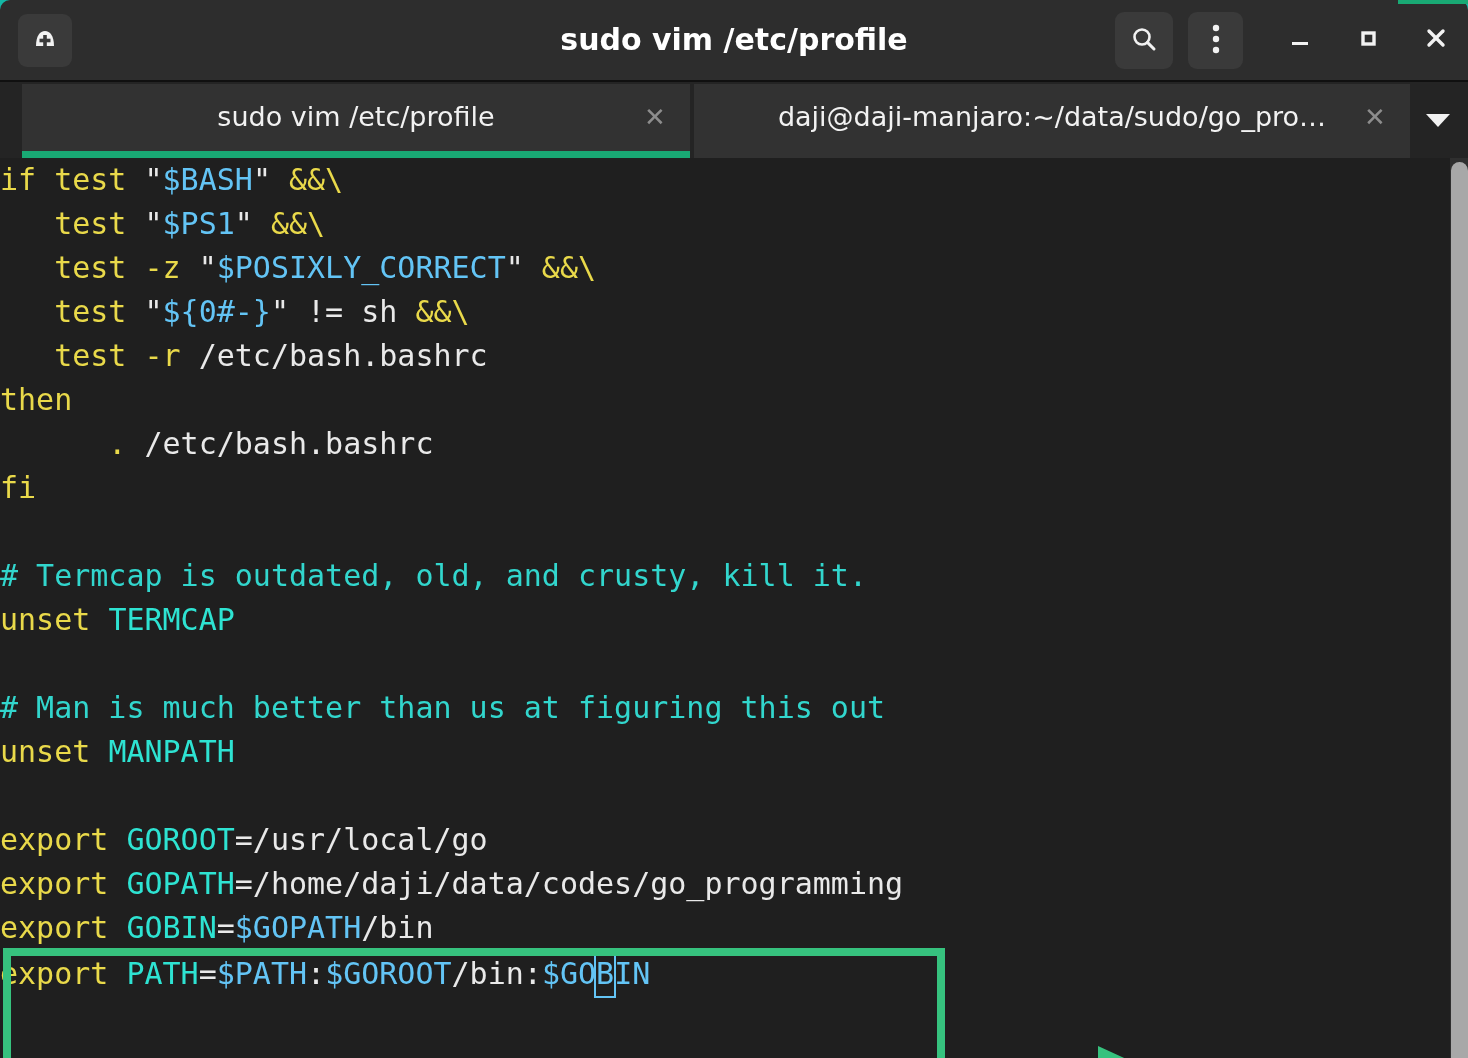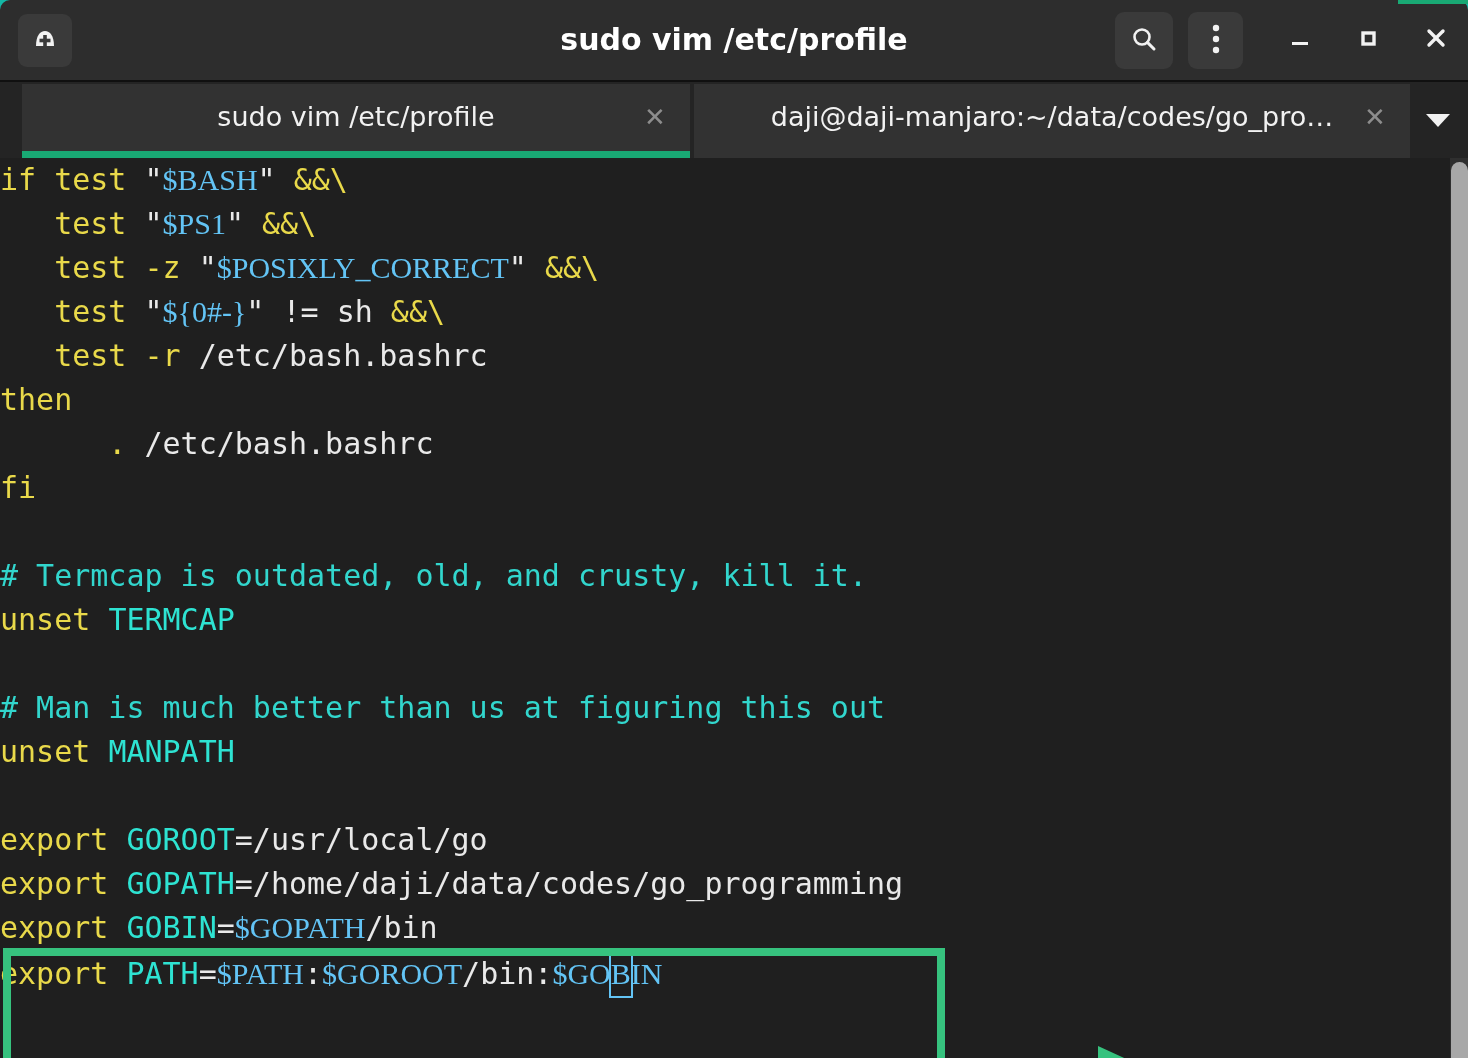--- a/index.html
+++ b/index.html
@@ -157,21 +157,21 @@
     font-size: 30px;
     line-height: 44px;
     white-space: pre;
     color: #e6e6e6;
     letter-spacing: 0px;
   }
 
   .term-line { height: 44px; }
 
   .kw   { color: #e9d94a; }        
-  .var  { color: #63c4f5; font-family: Liberation Serif, serif; }        
+  .var  { color: #63c4f5; }        
   .lit  { color: #e9e9e9; }        
   .cmt  { color: #32d6cd; }        
   .env  { color: #2ee3d2; font-weight: normal; }  
 
   .cursor {
     display: inline-block;
     border: 2px solid #63c4f5;
     color: #63c4f5;
     margin: 0 -2px;
     padding: 0;
@@ -281,21 +281,21 @@
 
   <div class="tabbar">
 
     <div class="tab one">
       <div class="tab-label">sudo vim /etc/profile</div>
       <div class="tab-close">✕</div>
       <div class="tab-underline"></div>
     </div>
 
     <div class="tab two">
-      <div class="tab-label">daji@daji-manjaro:~/data/codes/go_pro…</div>
+      <div class="tab-label">daji@daji-manjaro:~/data/sudo/go_pro…</div>
       <div class="tab-close">✕</div>
     </div>
 
     <div class="tab-dropdown">
       <span>
         <svg width="30" height="20" viewBox="0 0 30 20">
           <polygon points="3,4 27,4 15,17" fill="#f2f2f2"></polygon>
         </svg>
       </span>
     </div>

